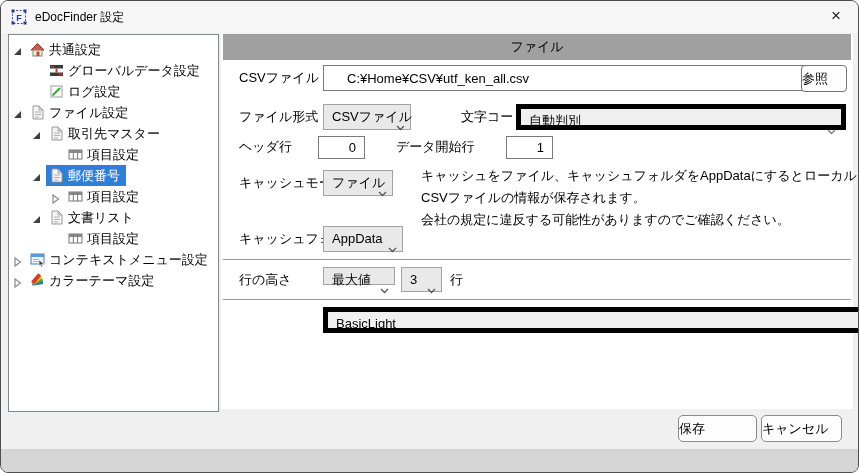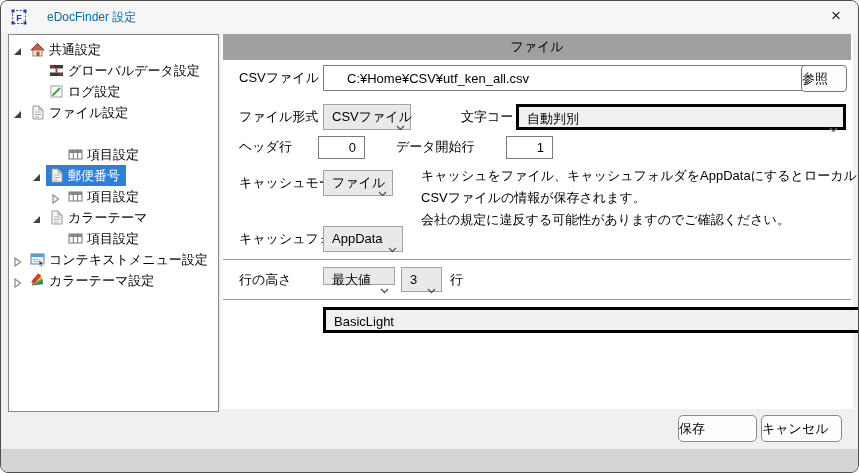--- a/index.html
+++ b/index.html
@@ -6,42 +6,42 @@
   *{box-sizing:border-box;}
   body{font-family:"Liberation Sans","DejaVu Sans",sans-serif;}
   .window{
     position:relative;width:859px;height:473px;
     background:#f0f0f0;border:1px solid #4d4d4d;border-radius:8px;
     overflow:hidden;
   }
   
   .titlebar{position:absolute;left:0;top:0;width:100%;height:32px;background:#f6f6f6;}
   .app-icon{position:absolute;left:10px;top:8px;width:16px;height:16px;}
-  .title-text{position:absolute;left:34px;top:0;height:24px;line-height:32px;font-size:12px;color:#0369a1;margin-left:12px;}
+  .title-text{position:absolute;left:34px;top:0;height:24px;line-height:32px;font-size:12px;color:#000000;}
   .close-btn{position:absolute;right:0;top:0;width:44px;height:32px;text-align:center;line-height:30px;font-size:17px;color:#222;}
   
   .tree{position:absolute;left:7px;top:33px;width:211px;height:378px;background:#ffffff;border:1px solid #828790;}
   .trow{position:absolute;left:0;width:100%;height:21px;}
   .trow .arrow{position:absolute;top:5px;width:12px;height:12px;}
   .trow .ticon{position:absolute;top:2px;width:17px;height:17px;}
   .trow .tlabel{position:absolute;top:0;height:21px;line-height:21px;font-size:13px;color:#000;white-space:nowrap;}
   .selbg{position:absolute;top:0;height:21px;background:#2f7fd6;}
   .trow.selected .tlabel{color:#ffffff;}
   
   .main{position:absolute;left:220px;top:33px;width:632px;height:375px;background:#ffffff;}
   .phead{position:absolute;left:2px;top:0;width:628px;height:26px;background:#a0a0a0;color:#000;
          text-align:center;line-height:26px;font-size:13px;}
   .label{position:absolute;height:26px;line-height:26px;font-size:13px;color:#000;white-space:nowrap;}
   .tinput{position:absolute;height:26px;border:1px solid #7a7a7a;background:#fff;font-size:13px;
           padding:0 6px;font-family:"Liberation Sans","DejaVu Sans",sans-serif;color:#000;}
   .ninput{position:absolute;height:23px;border:1px solid #7a7a7a;background:#fff;font-size:13px;
           padding:0 8px;text-align:right;font-family:"Liberation Sans","DejaVu Sans",sans-serif;color:#000;}
   .combo{position:absolute;height:26px;background:#e9e9e9;border:1px solid #a3a3a3;font-size:13px;
          line-height:24px;padding:0 18px 0 8px;color:#000;white-space:nowrap;}
-  .combo-wide{position:absolute;height:26px;background:#f0f0f0;border:3px solid #000000;font-size:13px;
+  .combo-wide{position:absolute;height:26px;background:#f0f0f0;border:5px solid #000000;font-size:13px;
          line-height:24px;padding:0 22px 8px 8px;color:#000;white-space:nowrap;}
   .chev{position:absolute;right:5px;top:10px;}
   .note{position:absolute;font-size:13px;line-height:22px;color:#000;white-space:nowrap;}
   .sep{position:absolute;height:1px;background:#9b9b9b;}
   .btn{position:absolute;background:#fdfdfd;border:1px solid #8a8a8a;border-radius:5px;
        font-size:13px;text-align:left;color:#000;
        font-family:"Liberation Sans","DejaVu Sans",sans-serif;}
   .browse-btn{left:800px;top:64px;width:46px;height:27px;line-height:25px;border-radius:4px;border-color:#767676;}
   .save-btn{left:677px;top:414px;width:79px;height:27px;line-height:25px;}
   .cancel-btn{left:760px;top:414px;width:81px;height:27px;line-height:25px;}
@@ -108,20 +108,33 @@
       <span class="ticon" style="left:20px"><svg width="17" height="17" viewBox="0 0 17 17">
             <path d="M4,2 h6 l4,4 v9 h-10 z" fill="#f4f4f4" stroke="#9a9a9a" stroke-width="1"></path>
             <path d="M10,2 l4,4 h-4 z" fill="#d9d9d9" stroke="#9a9a9a" stroke-width="0.8"></path>
             <line x1="6" y1="8" x2="12" y2="8" stroke="#b0b0b0"></line>
             <line x1="6" y1="10.5" x2="12" y2="10.5" stroke="#b0b0b0"></line>
             <line x1="6" y1="13" x2="10" y2="13" stroke="#b0b0b0"></line>
           </svg></span>
       <span class="tlabel" style="left:40px">ファイル設定</span>
     </div>
 
+    <div class="trow" style="top:88px">
+      <span class="arrow" style="left:22px"><svg width="12" height="12">
+            <polygon points="9,2 9,9 2,9" fill="#404040"></polygon>
+          </svg></span>
+      <span class="ticon" style="left:39px"><svg width="17" height="17" viewBox="0 0 17 17">
+            <path d="M4,2 h6 l4,4 v9 h-10 z" fill="#f4f4f4" stroke="#9a9a9a" stroke-width="1"></path>
+            <path d="M10,2 l4,4 h-4 z" fill="#d9d9d9" stroke="#9a9a9a" stroke-width="0.8"></path>
+            <line x1="6" y1="8" x2="12" y2="8" stroke="#b0b0b0"></line>
+            <line x1="6" y1="10.5" x2="12" y2="10.5" stroke="#b0b0b0"></line>
+            <line x1="6" y1="13" x2="10" y2="13" stroke="#b0b0b0"></line>
+          </svg></span>
+      <span class="tlabel" style="left:59px">取引先マスター</span>
+    </div>
 
     <div class="trow" style="top:109px">
       <span class="ticon" style="left:58px"><svg width="17" height="17" viewBox="0 0 17 17">
             <rect x="2" y="4" width="13" height="9" fill="#ffffff" stroke="#777" stroke-width="1"></rect>
             <rect x="2" y="4" width="13" height="3" fill="#8a8a8a"></rect>
             <line x1="6.3" y1="4" x2="6.3" y2="13" stroke="#777"></line>
             <line x1="10.6" y1="4" x2="10.6" y2="13" stroke="#777"></line>
           </svg></span>
       <span class="tlabel" style="left:78px">項目設定</span>
     </div>
@@ -158,21 +171,21 @@
       <span class="arrow" style="left:22px"><svg width="12" height="12">
             <polygon points="9,2 9,9 2,9" fill="#404040"></polygon>
           </svg></span>
       <span class="ticon" style="left:39px"><svg width="17" height="17" viewBox="0 0 17 17">
             <path d="M4,2 h6 l4,4 v9 h-10 z" fill="#f4f4f4" stroke="#9a9a9a" stroke-width="1"></path>
             <path d="M10,2 l4,4 h-4 z" fill="#d9d9d9" stroke="#9a9a9a" stroke-width="0.8"></path>
             <line x1="6" y1="8" x2="12" y2="8" stroke="#b0b0b0"></line>
             <line x1="6" y1="10.5" x2="12" y2="10.5" stroke="#b0b0b0"></line>
             <line x1="6" y1="13" x2="10" y2="13" stroke="#b0b0b0"></line>
           </svg></span>
-      <span class="tlabel" style="left:59px">カラーテーマ</span>
+      <span class="tlabel" style="left:59px">文書リスト</span>
     </div>
 
     <div class="trow" style="top:193px">
       <span class="ticon" style="left:58px"><svg width="17" height="17" viewBox="0 0 17 17">
             <rect x="2" y="4" width="13" height="9" fill="#ffffff" stroke="#777" stroke-width="1"></rect>
             <rect x="2" y="4" width="13" height="3" fill="#8a8a8a"></rect>
             <line x1="6.3" y1="4" x2="6.3" y2="13" stroke="#777"></line>
             <line x1="10.6" y1="4" x2="10.6" y2="13" stroke="#777"></line>
           </svg></span>
       <span class="tlabel" style="left:78px">項目設定</span>

